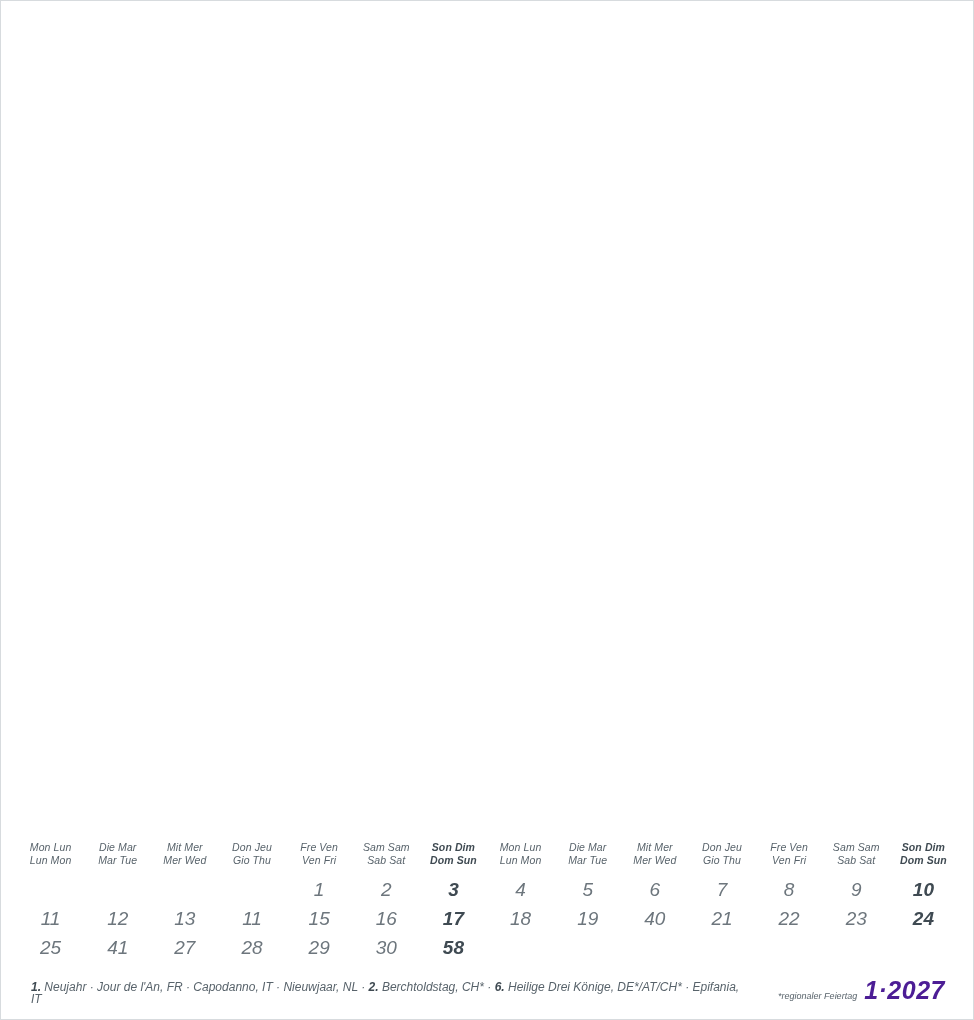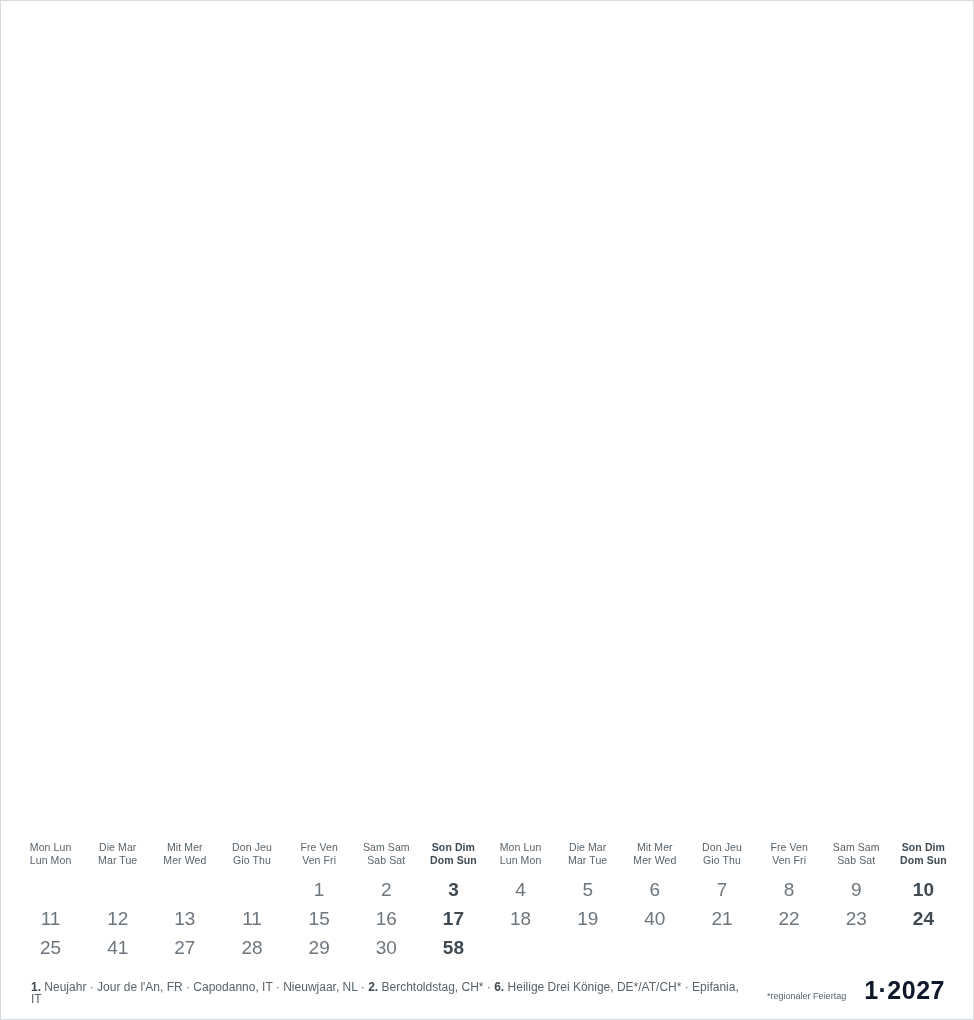--- a/index.html
+++ b/index.html
@@ -14,20 +14,21 @@
     color: #58636b;
     overflow: hidden;
   }
   .page {
     position: relative;
     width: 974px;
     height: 1020px;
     box-sizing: border-box;
     background: #ffffff;
     border: 1px solid #d7dbde;
+    font-style: italic;
   }
   
   .photo-area {
     position: absolute;
     left: 0;
     top: 0;
     width: 972px;
     height: 830px;
     background: #ffffff;
   }
@@ -89,31 +90,31 @@
   .holidays {
     font-size: 12px;
     line-height: 12px;
     color: #58636b;
     max-width: 720px;
   }
   .holidays b { font-weight: bold; color: #3f4a52; }
   .footer-right {
     display: flex;
     align-items: baseline;
-    gap: 18px;
+    gap: 7px;
   }
   .regional-note {
     font-size: 9px;
     color: #58636b;
     white-space: nowrap;
   }
   .year {
     font-size: 25px;
     font-weight: bold;
-    color: #0f172a;
+    color: #4c1d95;
     letter-spacing: 0.5px;
     white-space: nowrap;
   }
 </style>
 </head>
 <body>
 
 <div class="page">
 
   <div class="photo-area"></div>

